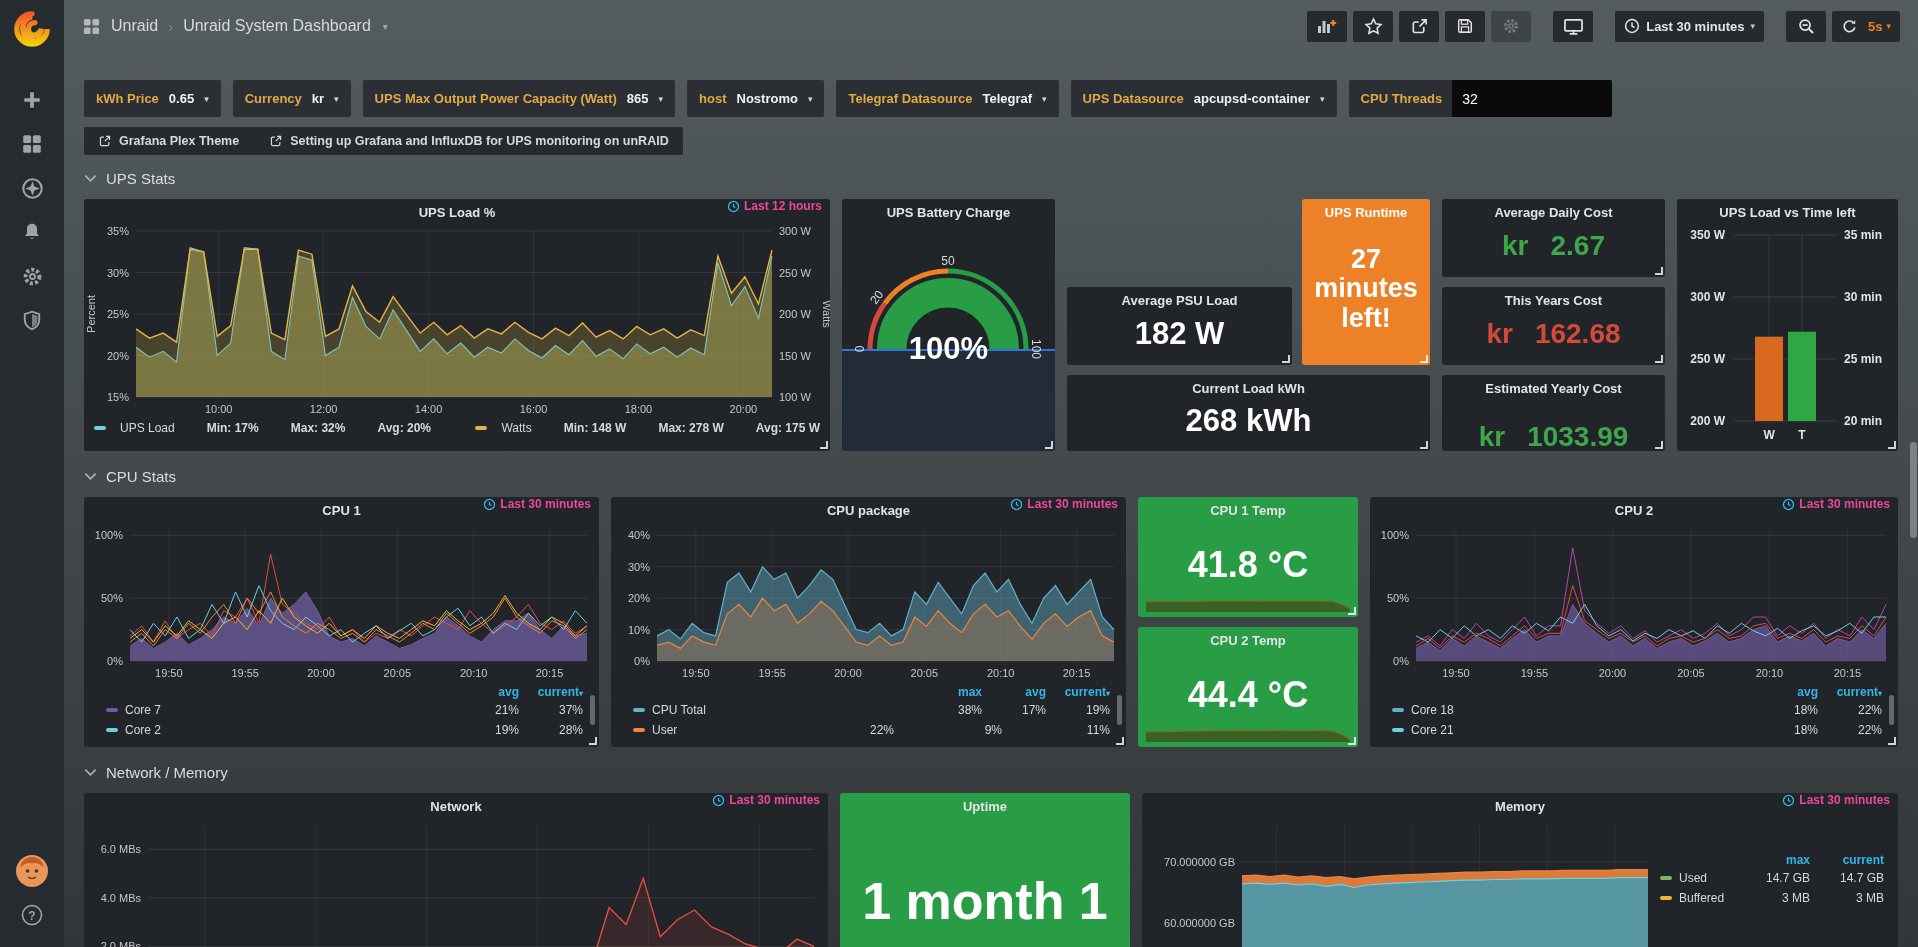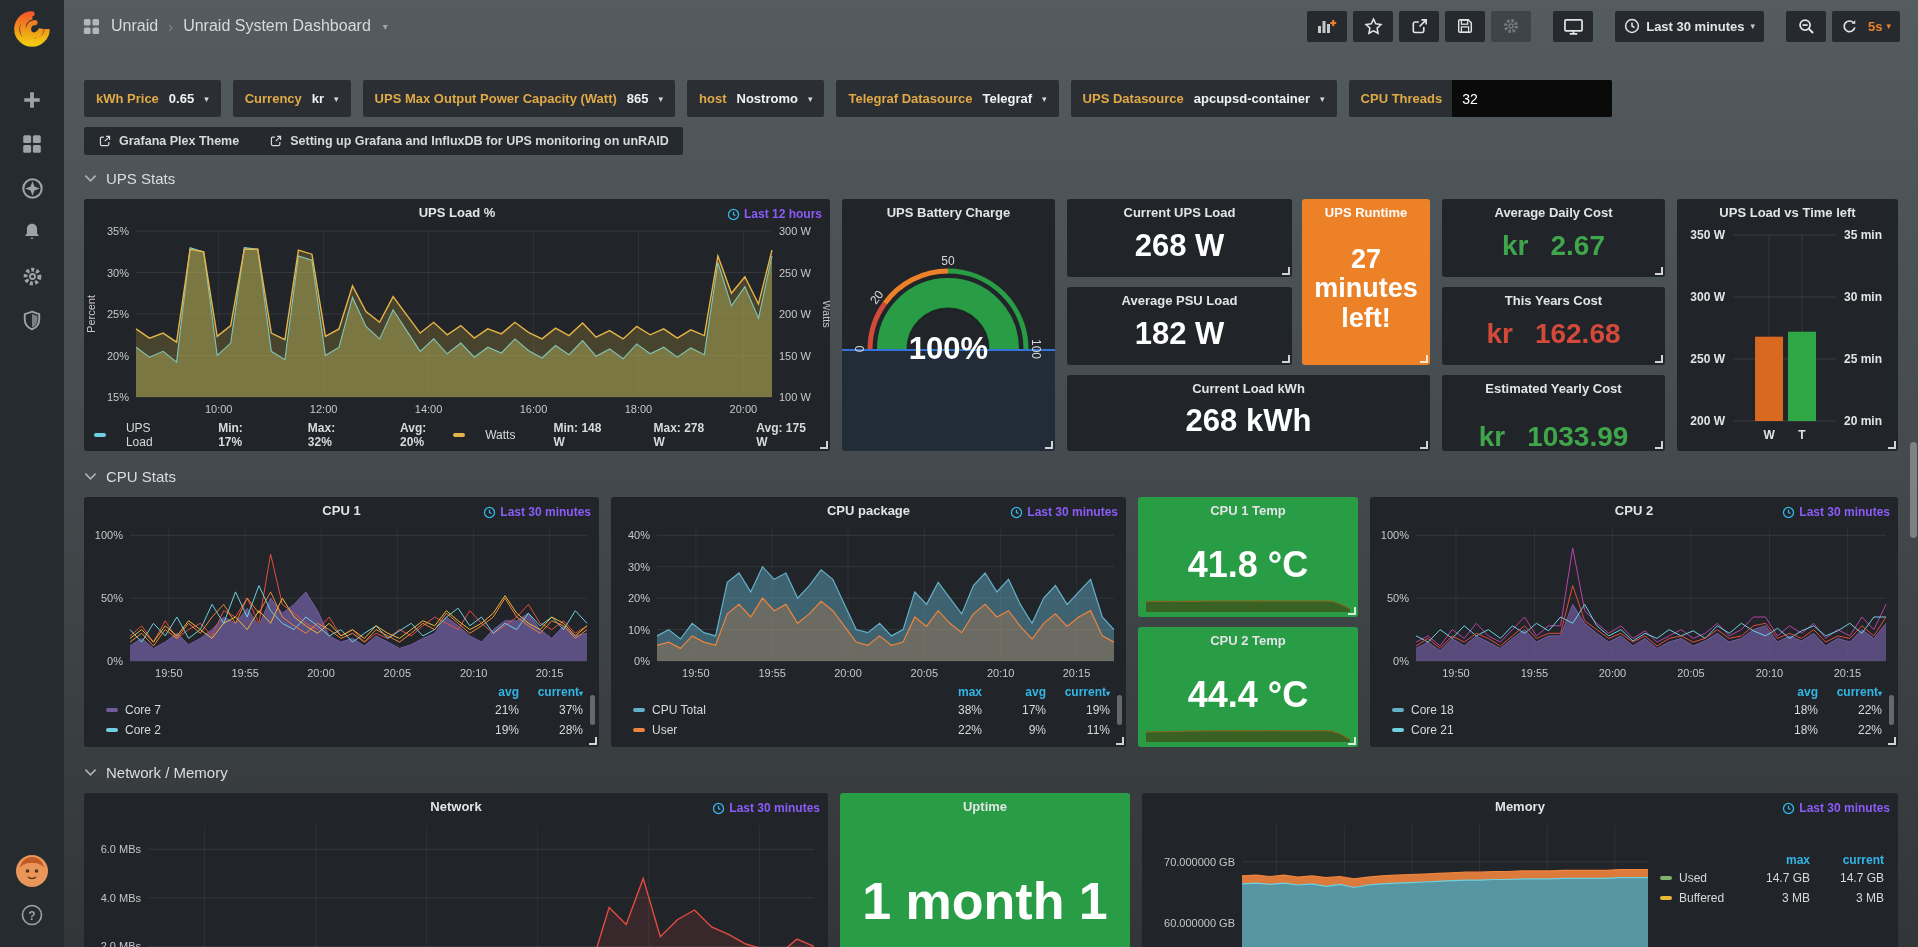--- a/index.html
+++ b/index.html
@@ -44,22 +44,22 @@
   .linkbar { display:inline-flex; gap:30px; background:#26292e; border-radius:2px;
     padding:7px 14px; margin-top:10px; }
   .dlink { display:flex; gap:7px; align-items:center; color:#d8d9da; font-size:12.5px; font-weight:bold;
     cursor:pointer; text-decoration:none; }
   .sec { display:flex; align-items:center; gap:9px; margin:15px 0 12px; font-size:15px;
     color:#dcdde0; cursor:pointer; }
   .row { display:flex; gap:12px; }
   .panel { background:#212428; border-radius:3px; position:relative; overflow:hidden; }
   .ptitle { text-align:center; padding-top:6px; height:24px; font-size:13px; font-weight:bold;
     color:#e3e4e5; cursor:pointer; white-space:nowrap; }
-  .tf { position:absolute; right:8px; top:8px; display:flex; align-items:center; gap:4px;
-    color:#8b5cf6; font-size:12px; font-weight:bold; }
+  .tf { position:absolute; right:8px; top:0; display:flex; align-items:center; gap:4px;
+    color:#ec4899; font-size:12px; font-weight:bold; }
   .rsz { position:absolute; right:2px; bottom:2px; width:8px; height:8px;
     border-right:2px solid rgba(255,255,255,.8); border-bottom:2px solid rgba(255,255,255,.8); cursor:nwse-resize; }
   
   .stat { display:flex; flex-direction:column; }
   .stat .sv { flex:1; display:flex; align-items:center; justify-content:center; gap:22px;
     font-size:31px; font-weight:bold; color:#fff; padding-bottom:8px; }
   .statgrid { width:363px; display:grid; grid-template-columns:225px 128px; grid-template-rows:78px 78px 76px; gap:10px; }
   .costcol { width:223px; display:flex; flex-direction:column; gap:10px;border-radius:25px; }
   .costcol .panel { height:78px; }
   .costcol .panel:last-child { height:76px;gap:25px; }
@@ -72,21 +72,21 @@
   .spark { position:absolute; left:8px; right:8px; bottom:5px; height:26px; }
   
   .gaugep { width:213px; height:252px; }
   .gauge-spark { position:absolute; left:0; right:0; top:150px; bottom:0;
     border-top:2px solid #3274d9; background:rgba(51,116,217,.10); }
   .gauge-wrap { position:absolute; left:0; top:34px; width:213px; height:200px; }
   .gauge-value { position:absolute; top:132px; width:100%; text-align:center; font-size:31px;
     font-weight:bold; color:#fff; z-index:5; }
   
   .legend-inline { display:flex; justify-content:space-between; padding:2px 10px 0; font-size:12px; }
-  .li-item { display:flex; align-items:center; gap:20px; }
+  .li-item { display:flex; align-items:center; gap:14px; }
   .li-item .nm { cursor:pointer; }
   .mk { width:12px; height:4px; border-radius:2px; display:inline-block; }
   .li-item b { font-weight:bold; margin-left:18px; }
   .lgt { position:relative; padding:0 16px 0 22px; font-size:12px; }
   .lgrow { display:grid; align-items:center; height:20px; }
   .lgrow .nmcell { display:flex; align-items:center; gap:7px; cursor:pointer; }
   .lgrow .num { text-align:right; }
   .lgrow.head { color:#33b5e5; font-weight:bold; height:17px; }
   .lgrow.head .num { cursor:pointer; }
   .lg-scroll { position:absolute; right:4px; top:12px; width:5px; height:30px; background:#9fa3a8;
@@ -397,25 +397,20 @@
             <text x="34.80650449500463" y="68.27489779826234" text-anchor="middle" fill="#d8d9da" font-size="12px" transform="rotate(-54 34.80650449500463 64.27489779826234)">20</text>
             <text x="106" y="32" text-anchor="middle" fill="#d8d9da" font-size="12px" transform="rotate(0 106 28)">50</text>
             <text x="194" y="120" text-anchor="middle" fill="#d8d9da" font-size="12px" transform="rotate(90 194 116)">100</text>
           </svg>
         </div>
       <div class="gauge-value">100%</div>
     <span class="rsz"></span>
       </div>
 
     <div class="statgrid">
-      <div class="panel stat">
-        <div class="ptitle">Current UPS Load</div>
-        <div class="sv">268 W</div>
-      <span class="rsz"></span>
-        </div>
       <div class="panel stat runtime">
         <div class="ptitle">UPS Runtime</div>
         <div class="sv">27 minutes left!</div>
       <span class="rsz"></span>
         </div>
       <div class="panel stat" style="grid-row:2">
         <div class="ptitle">Average PSU Load</div>
         <div class="sv">182 W</div>
       <span class="rsz"></span>
         </div>
@@ -592,21 +587,21 @@
             <span class="num">max</span>
             <span class="num">avg</span>
             <span class="num">current<span style="font-size:8px">▾</span></span>
           </div>
           <div class="lgrow" style="grid-template-columns: 1fr 64px 64px 64px;">
             <span class="nmcell"><span class="mk" style="background:#64b0c8"></span>CPU Total</span>
             <span class="num">38%</span>
             <span class="num">17%</span>
             <span class="num">19%</span>
           </div>
-          <div class="lgrow" style="grid-template-columns: 1fr 64px 64px 64px;">
+          <div class="lgrow" style="grid-template-columns: 1fr 64px 64px 64px; gap: 44px;">
             <span class="nmcell"><span class="mk" style="background:#ef843c"></span>User</span>
             <span class="num">22%</span>
             <span class="num">9%</span>
             <span class="num">11%</span>
           </div>
           <div class="lg-scroll"></div>
         </div>
     <span class="rsz"></span>
       </div>
 

